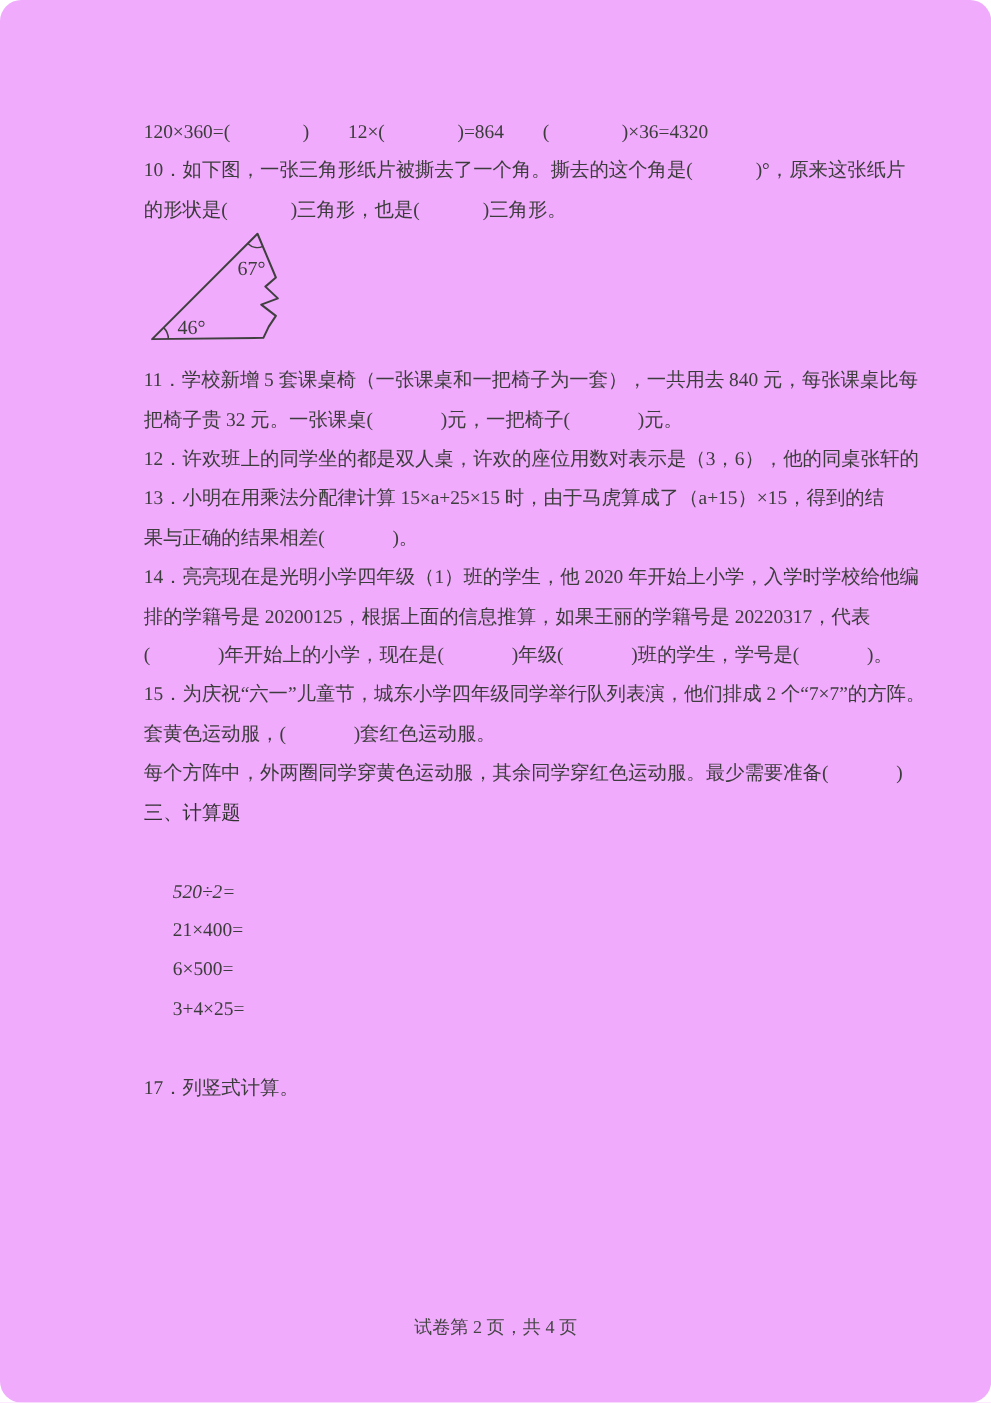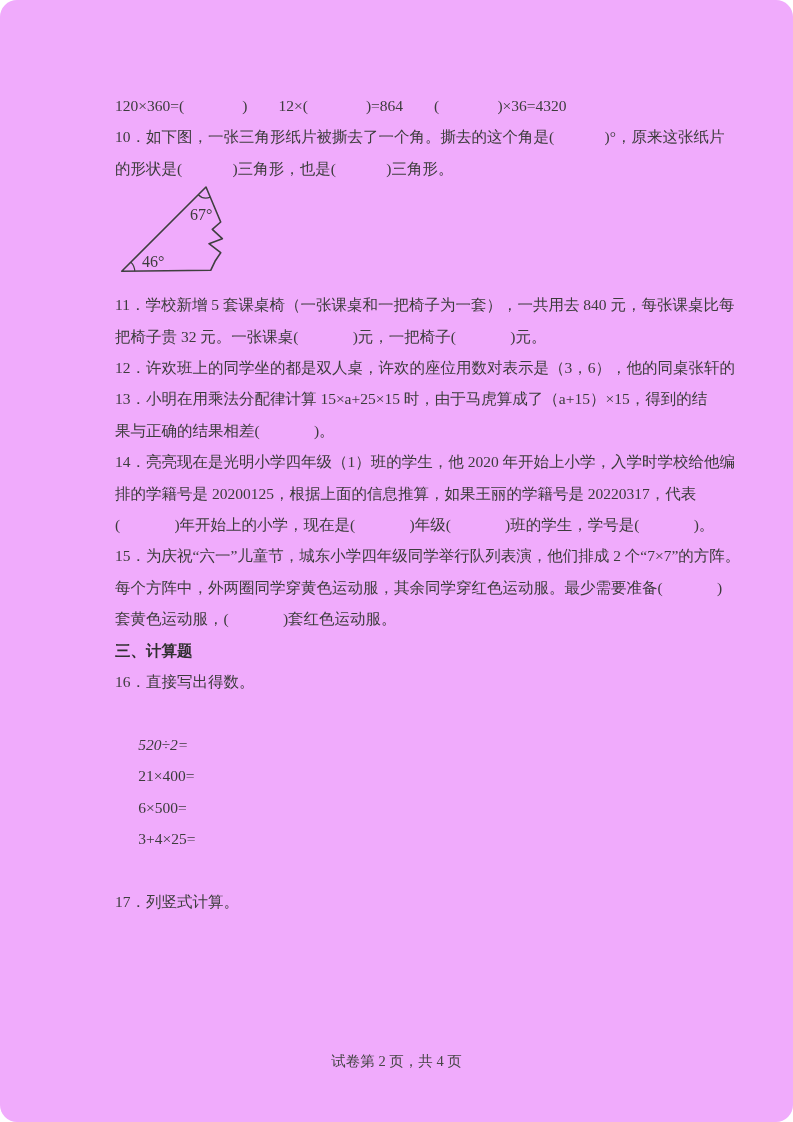--- a/index.html
+++ b/index.html
@@ -15,21 +15,21 @@
   .content{
     position:absolute;
     left:115px;top:90px;
     width:585px;
     font-size:15.5px;
     line-height:31.4px;
   }
   .content p{margin:0;white-space:pre;}
   .mt12{margin-top:12px;}
   .mt35{margin-top:35px;}
-  .bold{font-weight:bold;color:#303030;}
+  .bold{font-weight:normal;color:#303030;}
   .figure-wrap{height:92px;margin:0 0 13px 0;}
   .figure-wrap svg{display:block;}
   .calc-row span{display:inline-block;white-space:pre;}
   .r16a span:nth-child(1){width:87px;font-style:italic;}
   .r16a span:nth-child(2){width:88px;}
   .r16a span:nth-child(3){width:92px;}
   .r16b span:nth-child(1){width:93px;}
   .r16b span:nth-child(2){width:87px;}
   .r16b span:nth-child(3){width:95px;}
   .footer{
@@ -69,26 +69,25 @@
     <p>12．许欢班上的同学坐的都是双人桌，许欢的座位用数对表示是（3，6），他的同桌张轩的</p>
 
     <p>13．小明在用乘法分配律计算 15×a+25×15 时，由于马虎算成了（a+15）×15，得到的结</p>
     <p>果与正确的结果相差(              )。</p>
 
     <p>14．亮亮现在是光明小学四年级（1）班的学生，他 2020 年开始上小学，入学时学校给他编</p>
     <p>排的学籍号是 20200125，根据上面的信息推算，如果王丽的学籍号是 20220317，代表</p>
     <p>(              )年开始上的小学，现在是(              )年级(              )班的学生，学号是(              )。</p>
 
     <p>15．为庆祝“六一”儿童节，城东小学四年级同学举行队列表演，他们排成 2 个“7×7”的方阵。</p>
+    <p>套黄色运动服，(              )套红色运动服。</p>
     <p>每个方阵中，外两圈同学穿黄色运动服，其余同学穿红色运动服。最少需要准备(              )</p>
-    <p>套黄色运动服，(              )套红色运动服。</p>
 
     <p class="bold mt35">三、计算题</p>
 
-    <p>16．直接写出得数。</p>
     <p class="calc-row r16a">
       <span>520÷2=</span>
       <span>21×400=</span>
       <span>6×500=</span>
       <span>3+4×25=</span>
     </p>
 
     <p>17．列竖式计算。</p>
 
   </div>

